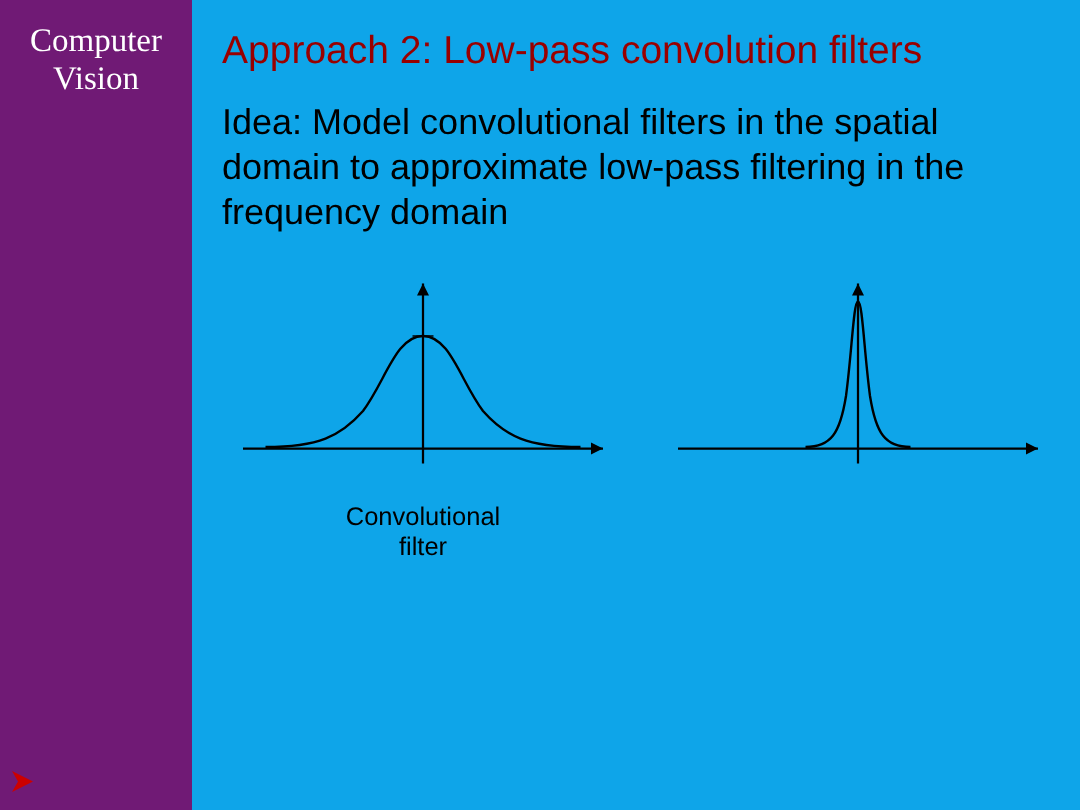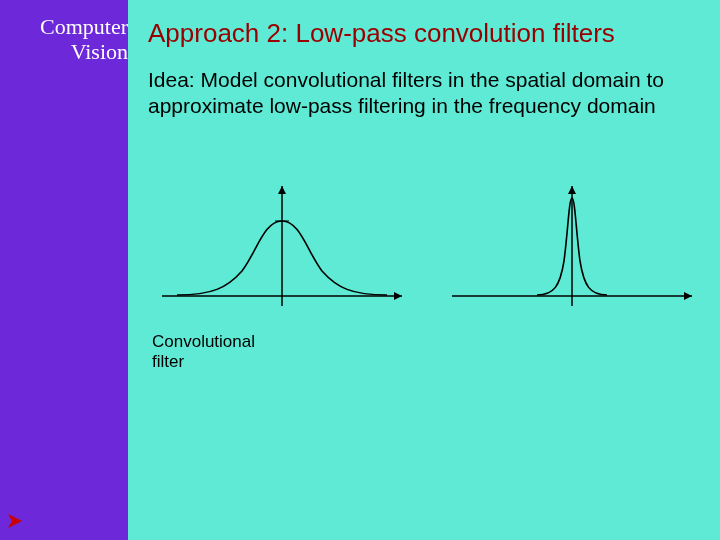--- a/index.html
+++ b/index.html
@@ -1,29 +1,29 @@
 <!DOCTYPE html>
 <html><head>
 <meta charset="utf-8">
 <style>
   * { margin: 0; padding: 0; box-sizing: border-box; }
   html, body { width: 720px; height: 540px; overflow: hidden; font-family: Arial, Helvetica, sans-serif; background: #fff; }
   .slide { display: flex; width: 720px; height: 540px; }
-  .sidebar { width: 132px; height: 540px; background: #6d28d9; color: #fff; text-align: right; padding-top: 14px; font-family: "Times New Roman", Times, serif; font-size: 22px; line-height: 1.15; position: relative; }
+  .sidebar { width: 132px; height: 540px; background: #701a75; color: #fff; text-align: center; padding-top: 14px; font-family: "Times New Roman", Times, serif; font-size: 22px; line-height: 1.15; position: relative; }
   .sidebar .line { display: block; }
   .nav-arrow { position: absolute; left: 6px; bottom: 10px; width: 18px; height: 18px; color: #c00; font-size: 18px; line-height: 18px; }
-  .content { flex: 1; background: #5eead4; padding: 18px 18px 10px 20px; color: #000; }
+  .content { flex: 1; background: #0ea5e9; padding: 18px 18px 10px 20px; color: #000; }
   .title { color: #990000; font-size: 26px; font-weight: 400; margin-bottom: 18px; }
   .lead { font-size: 21px; margin-bottom: 28px; }
-  .idea { font-size: 21px; line-height: 1.25; margin-bottom: 56px; max-width: 520px; }
+  .idea { font-size: 24px; line-height: 1.25; margin-bottom: 22px; max-width: 520px; }
   .figs { display: flex; gap: 30px; margin-left: 4px; margin-bottom: 16px; }
   .fig { width: 260px; }
   .fig svg { display: block; }
   .captions { display: flex; gap: 30px; margin-left: 4px; }
-  .cap { width: 260px; text-align: left; font-size: 17px; line-height: 1.2; }
+  .cap { width: 260px; text-align: center; font-size: 17px; line-height: 1.2; }
 </style>
 </head>
 <body>
 
 <div class="slide">
   <div class="sidebar">
     <span class="line">Computer</span>
     <span class="line">Vision</span>
     <div class="nav-arrow">
       <svg viewBox="0 0 18 18" width="18" height="18">

